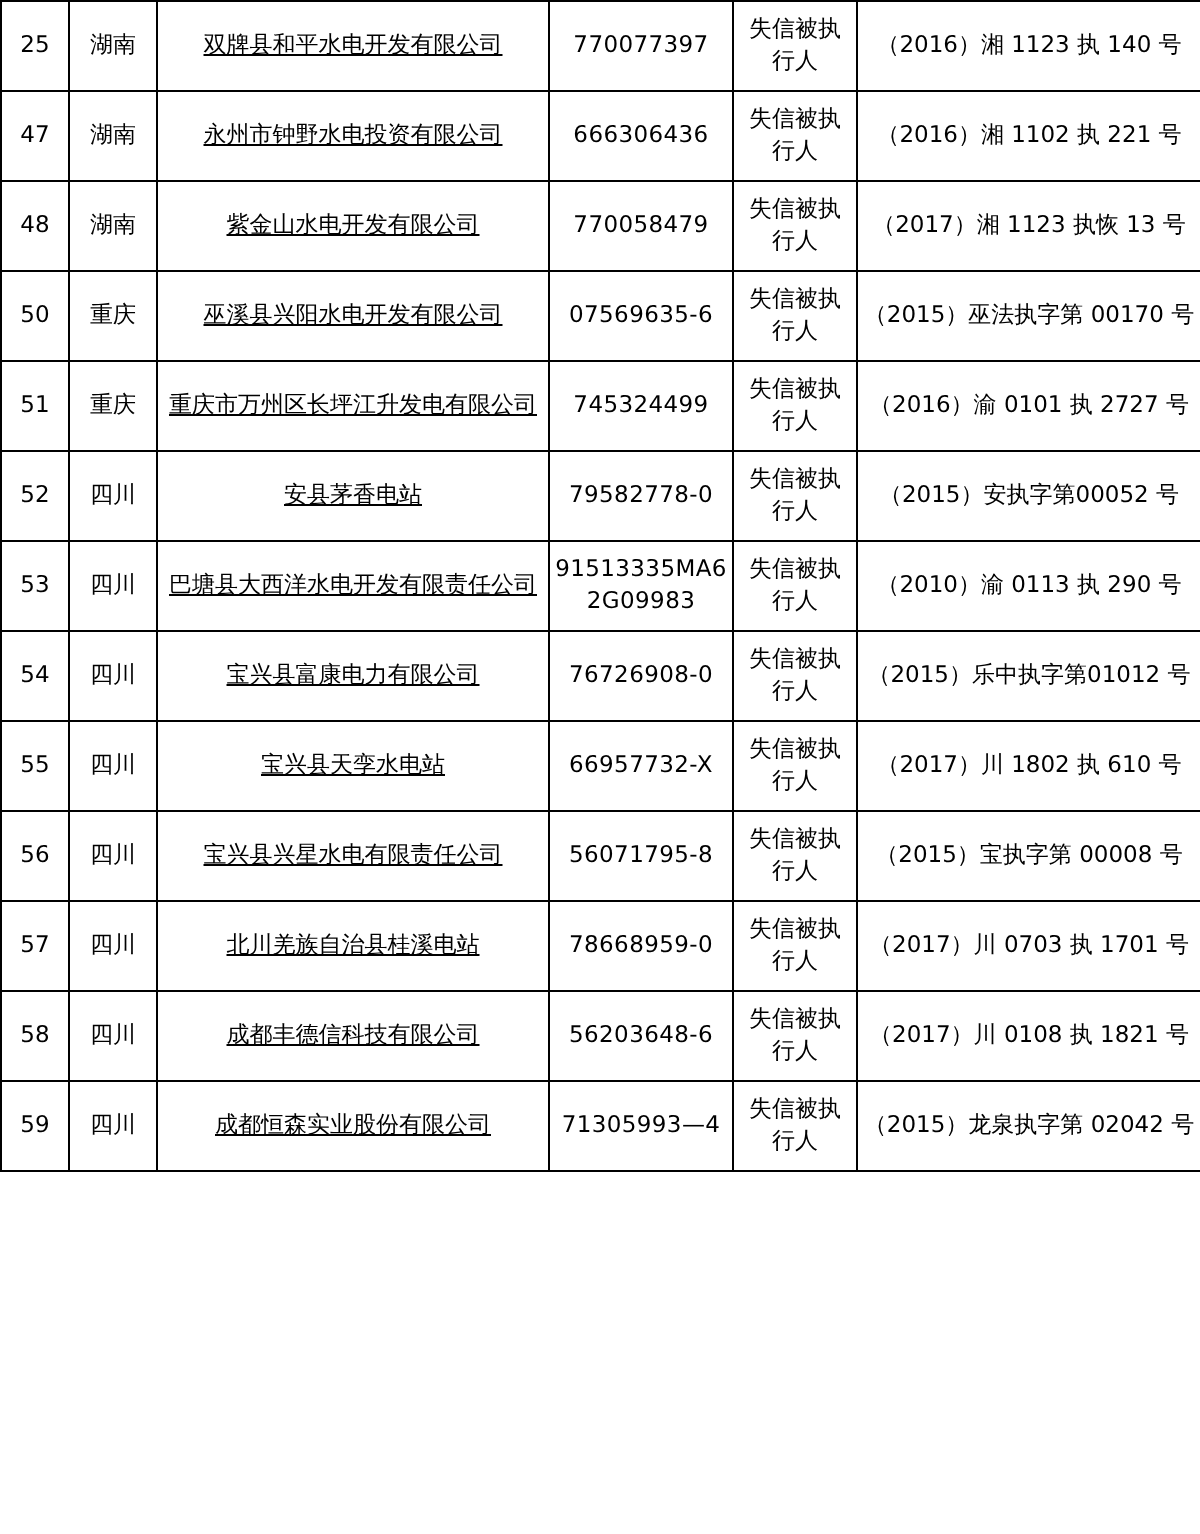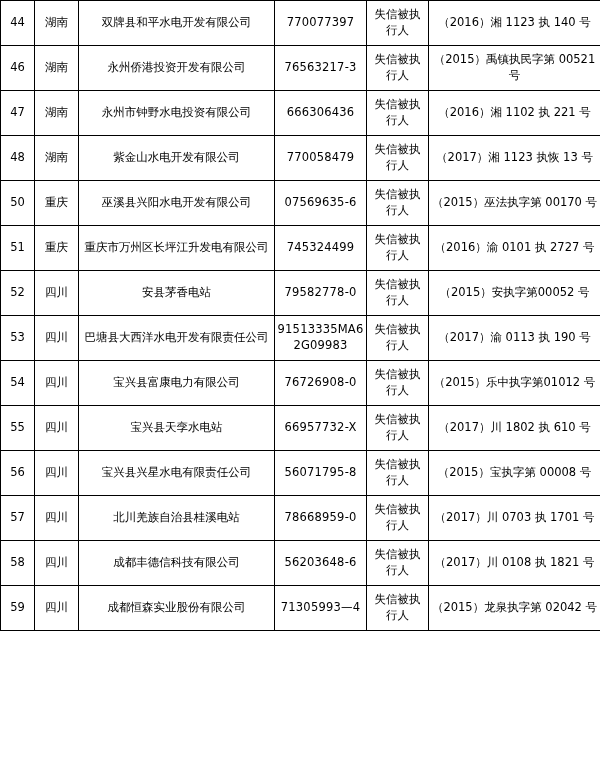--- a/index.html
+++ b/index.html
@@ -39,21 +39,21 @@
   
   col.c-index { width: 34px; }
   col.c-prov  { width: 44px; }
   col.c-name  { width: 196px; }
   col.c-code  { width: 92px; }
   col.c-type  { width: 62px; }
   col.c-case  { width: 172px; }
 
   td.idx  { font-size: 12px; }
   td.prov { font-size: 12px; }
-  td.name { font-size: 12px; padding-left: 4px; padding-right: 4px; }
+  td.name { font-size: 12px; padding-left: 4px; padding-right: 4px; text-decoration: underline; }
   td.code { font-size: 12px; letter-spacing: 0.2px; }
   td.type { font-size: 11px; line-height: 1.3; }
   td.case { font-size: 11.5px; }
 
   .rowtall td { height: 40px; }
 </style>
 </head>
 <body>
 
 <div class="sheet">
@@ -61,34 +61,26 @@
     <colgroup>
       <col class="c-index">
       <col class="c-prov">
       <col class="c-name">
       <col class="c-code">
       <col class="c-type">
       <col class="c-case">
     </colgroup>
     <tbody>
       <tr class="rowtall">
-        <td class="idx">44</td>
+        <td class="idx">25</td>
         <td class="prov">湖南</td>
         <td class="name">双牌县和平水电开发有限公司</td>
         <td class="code">770077397</td>
         <td class="type">失信被执行人</td>
         <td class="case">（2016）湘 1123 执 140 号</td>
-      </tr>
-      <tr class="rowtall">
-        <td class="idx">46</td>
-        <td class="prov">湖南</td>
-        <td class="name">永州侨港投资开发有限公司</td>
-        <td class="code">76563217-3</td>
-        <td class="type">失信被执行人</td>
-        <td class="case">（2015）禹镇执民字第 00521 号</td>
       </tr>
       <tr class="rowtall">
         <td class="idx">47</td>
         <td class="prov">湖南</td>
         <td class="name">永州市钟野水电投资有限公司</td>
         <td class="code">666306436</td>
         <td class="type">失信被执行人</td>
         <td class="case">（2016）湘 1102 执 221 号</td>
       </tr>
       <tr class="rowtall">
@@ -122,21 +114,21 @@
         <td class="code">79582778-0</td>
         <td class="type">失信被执行人</td>
         <td class="case">（2015）安执字第00052 号</td>
       </tr>
       <tr class="rowtall">
         <td class="idx">53</td>
         <td class="prov">四川</td>
         <td class="name">巴塘县大西洋水电开发有限责任公司</td>
         <td class="code">91513335MA62G09983</td>
         <td class="type">失信被执行人</td>
-        <td class="case">（2017）渝 0113 执 190 号</td>
+        <td class="case">（2010）渝 0113 执 290 号</td>
       </tr>
       <tr class="rowtall">
         <td class="idx">54</td>
         <td class="prov">四川</td>
         <td class="name">宝兴县富康电力有限公司</td>
         <td class="code">76726908-0</td>
         <td class="type">失信被执行人</td>
         <td class="case">（2015）乐中执字第01012 号</td>
       </tr>
       <tr class="rowtall">

